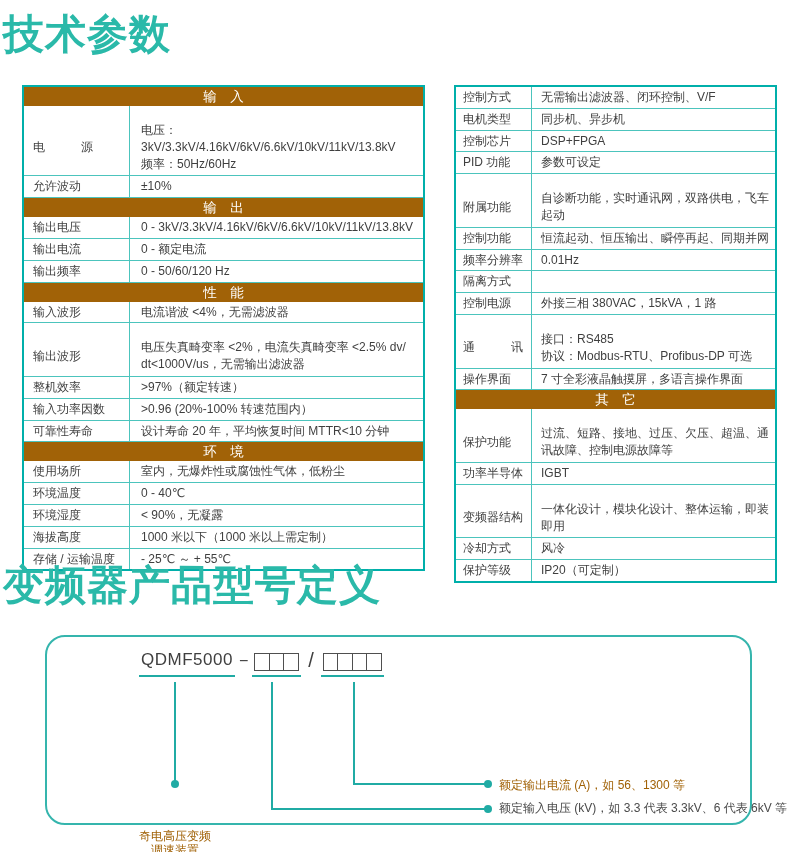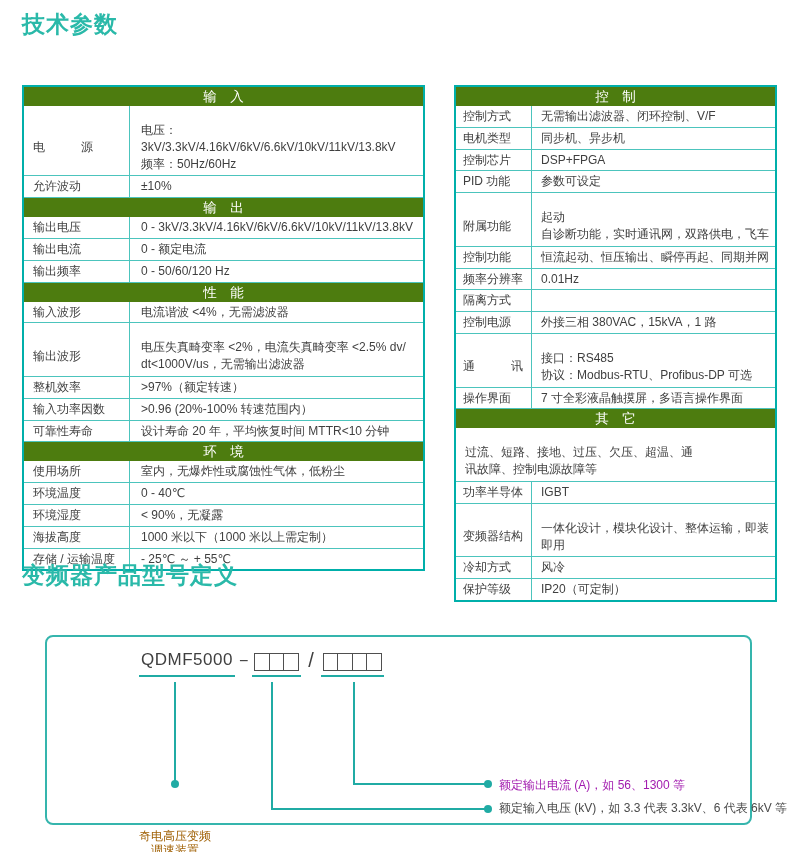--- a/index.html
+++ b/index.html
@@ -1,44 +1,44 @@
 <!DOCTYPE html>
 <html><head>
 <meta charset="utf-8">
 <style>
   * { margin:0; padding:0; box-sizing:border-box; }
   html,body { width:800px; height:852px; background:#ffffff; overflow:hidden;
     font-family:"Liberation Sans","DejaVu Sans",sans-serif; }
   .page { position:relative; width:800px; height:852px; background:#fff; }
 
-  .big-title { position:absolute; left:22px; color:#2ab9a9; font-size:23px;
+  .big-title { position:absolute; left:3px; color:#2ab9a9; font-size:41px;
     font-weight:600; letter-spacing:1px; line-height:1.1; }
   #title-tech { top:12px; }
   #title-model { top:563px; }
 
   
   .spec-table { position:absolute; top:85px; border:2px solid #00afaa; background:#fff; }
   #left-table  { left:22px;  width:403px; }
   #right-table { left:454px; width:323px; }
 
-  .sec-header { background:#4d7c0f; color:#ffffff; text-align:center;
+  .sec-header { background:#a16207; color:#ffffff; text-align:center;
     font-size:13.5px; line-height:17px; padding:1px 0; font-weight:500; }
   .row { display:flex; border-bottom:1px solid #4cc4bd; background:#fff; }
   .row:last-child { border-bottom:none; }
   .cell { font-size:12px; color:#3f3f3f; line-height:1.4; padding:2px 4px 2px 9px; }
   .cell.label { border-right:1px solid #4cc4bd; flex:none; display:flex; align-items:center; }
   #left-table  .cell.label { width:106px; }
   #right-table .cell.label { width:76px; padding-left:7px; }
   .cell.value { flex:1; padding-left:11px; display:flex; flex-direction:column; justify-content:center; }
   #right-table .cell.value { padding-left:9px; }
   .row.tall .cell { padding-top:16px; padding-bottom:3px; }
 
   
   .diagram-box { position:absolute; left:45px; top:635px; width:707px; height:190px;
-    border:2px solid #35b5ad; border-radius:8px; background:#fff; }
+    border:2px solid #35b5ad; border-radius:20px; background:#fff; }
 
   .model-line { position:absolute; left:92px; top:12px; display:flex; align-items:flex-end; }
   .mprefix { font-size:17px; color:#3f3f3f; letter-spacing:0.5px;
     border-bottom:2px solid #20aba4; padding:0 2px 5px 2px; }
   .mdash { font-size:16px; color:#3f3f3f; padding:0 4px 7px 4px; }
   .mslash { font-size:20px; color:#3f3f3f; padding:0 7px 5px 7px; }
   .mgroup { display:flex; border-bottom:2px solid #20aba4; padding:0 2px 4px 2px; }
   .mbox { width:16px; height:18px; border:1.5px solid #4f4f4f; margin-left:-1.5px; background:#fff; }
   .mbox:first-child { margin-left:0; }
 
@@ -52,21 +52,21 @@
     font-size:12px; color:#a16207; line-height:1.18;margin-top:39px; }
 
   .vl-volt { left:224px; top:45px; height:128px; }
   .hl-volt { left:224px; top:171px; width:217px; }
   .dot-volt { left:437px; top:168px; }
   .lbl-volt { position:absolute; left:452px; top:163px; font-size:12px; color:#4a4a4a; white-space:nowrap; }
 
   .vl-curr { left:306px; top:45px; height:103px; }
   .hl-curr { left:306px; top:146px; width:135px; }
   .dot-curr { left:437px; top:143px; }
-  .lbl-curr { position:absolute; left:452px; top:140px; font-size:12px; color:#a21caf; white-space:nowrap; }
+  .lbl-curr { position:absolute; left:452px; top:140px; font-size:12px; color:#a16207; white-space:nowrap; }
 </style>
 </head>
 <body>
 
 <div class="page">
 
   <h1 class="big-title" id="title-tech">技术参数</h1>
 
   <div class="spec-table" id="left-table">
       <div class="sec-header">输　入</div>
@@ -160,21 +160,20 @@
         </div>
       </div>
       <div class="row">
         <div class="cell label">存储 / 运输温度</div>
         <div class="cell value">
           <div>- 25℃ ～ + 55℃</div>
         </div>
       </div>
     </div>
   <div class="spec-table" id="right-table">
-      <div class="sec-header">控　制</div>
       <div class="row">
         <div class="cell label">控制方式</div>
         <div class="cell value">
           <div>无需输出滤波器、闭环控制、V/F</div>
         </div>
       </div>
       <div class="row">
         <div class="cell label">电机类型</div>
         <div class="cell value">
           <div>同步机、异步机</div>
@@ -188,22 +187,22 @@
       </div>
       <div class="row">
         <div class="cell label">PID 功能</div>
         <div class="cell value">
           <div>参数可设定</div>
         </div>
       </div>
       <div class="row tall">
         <div class="cell label">附属功能</div>
         <div class="cell value">
+          <div>自诊断功能，实时通讯网，双路供电，飞车</div>
           <div>起动</div>
-          <div>自诊断功能，实时通讯网，双路供电，飞车</div>
         </div>
       </div>
       <div class="row">
         <div class="cell label">控制功能</div>
         <div class="cell value">
           <div>恒流起动、恒压输出、瞬停再起、同期并网</div>
         </div>
       </div>
       <div class="row">
         <div class="cell label">频率分辨率</div>
@@ -228,20 +227,21 @@
         </div>
       </div>
       <div class="row">
         <div class="cell label">操作界面</div>
         <div class="cell value">
           <div>7 寸全彩液晶触摸屏，多语言操作界面</div>
         </div>
       </div>
       <div class="sec-header">其　它</div>
       <div class="row tall">
+        <div class="cell label">保护功能</div>
         <div class="cell value">
           <div>过流、短路、接地、过压、欠压、超温、通</div>
           <div>讯故障、控制电源故障等</div>
         </div>
       </div>
       <div class="row">
         <div class="cell label">功率半导体</div>
         <div class="cell value">
           <div>IGBT</div>
         </div>

